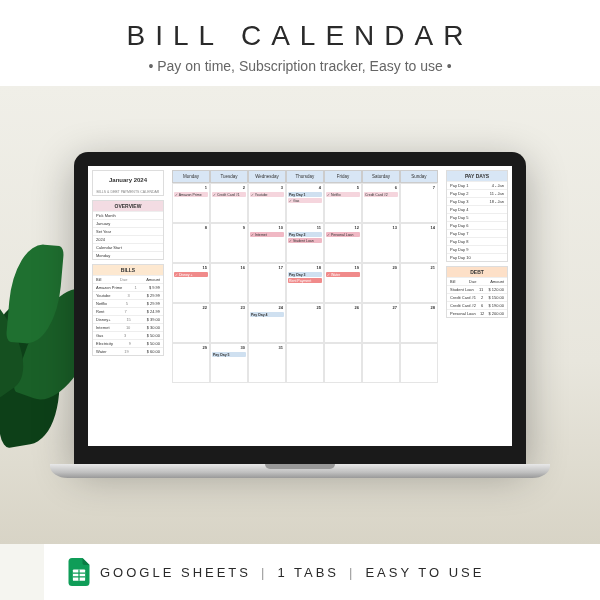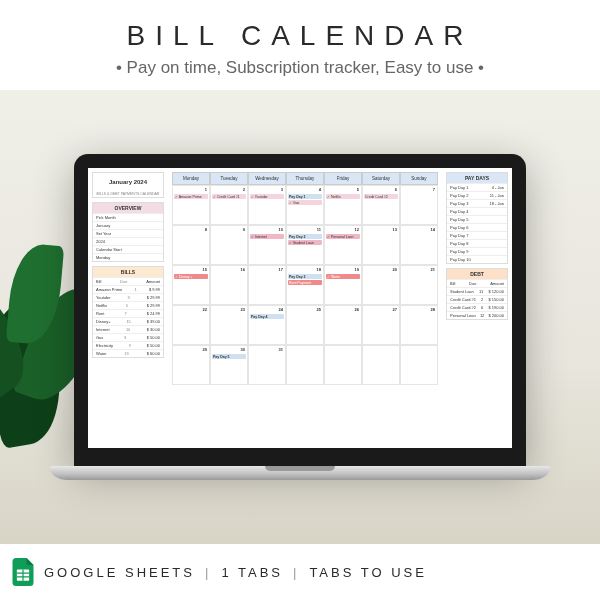--- a/index.html
+++ b/index.html
@@ -12,21 +12,21 @@
   .header-banner {
     background: #fff;
     padding: 20px 0 12px;
     text-align: center;
   }
   .title {
     font-size: 28px; font-weight: 400;
     letter-spacing: 10px; color: #2a2a2a; text-align: center;
   }
   .subtitle {
-    font-size: 17px; color: #666; margin-top: 6px;
+    font-size: 14px; color: #666; margin-top: 6px;
   }
   .stage {
     flex: 1; position: relative;
     background: linear-gradient(180deg, #f0efe8 0%, #e8e6dd 60%, #d8d4c6 100%);
     display: flex; align-items: center; justify-content: center;
     overflow: hidden;
   }
   .plant {
     position: absolute; bottom: 0; width: 160px; height: 320px;
     pointer-events: none;
@@ -81,23 +81,23 @@
   .cal-week { display:flex; height:40px; }
   .cal-cell { flex:1; border:0.5px solid #e5e5e5; position:relative; font-size:4px;}
   .cal-date { position:absolute; top:1px; right:2px; font-weight:600;}
   .cal-item { position:absolute; top:8px; left:1px; right:1px; padding:0.5px 1px; border-radius:1px; font-size:3.5px; white-space:nowrap; overflow:hidden;}
   .cal-item.row2 { top:14px; }
   .pink { background:#f5d5dd; }
   .pink2 { background:#f0b8c4; }
   .red { background:#f08a8a; color:#fff;}
   .payday { background:#cfe0f0; font-weight:600;}
   .footer-banner {
-    background:#fff; padding:14px 12px;
+    background:#fff; padding:14px 24px;
     display:flex; align-items:center; gap:10px;
-    font-size:13px; letter-spacing:3px; color:#2a2a2a; font-weight:500;
+    font-size:13px; letter-spacing:3px; color:#2a2a2a; font-weight:500;margin-left:44px;
   }
   .sheets-icon { width:22px; height:28px; position:relative;}
   .sheets-icon svg { width:100%; height:100%;}
   .footer-sep { color:#999; }
 </style>
 </head>
 <body>
 
 <div class="header-banner">
   <div class="title">BILL CALENDAR</div>
@@ -441,14 +441,14 @@
         <path fill="#0f9d58" d="M4 0h12l8 8v20a4 4 0 0 1-4 4H4a4 4 0 0 1-4-4V4a4 4 0 0 1 4-4z"></path>
         <path fill="#0a7c44" d="M16 0l8 8h-6a2 2 0 0 1-2-2V0z"></path>
         <rect x="5" y="13" width="14" height="13" rx="1" fill="#fff"></rect>
         <path stroke="#0f9d58" stroke-width="1.4" d="M5 17.3h14M5 21.6h14M12 13v13"></path>
       </svg>
   </span>
   <span>GOOGLE SHEETS</span>
   <span class="footer-sep">|</span>
   <span>1 TABS</span>
   <span class="footer-sep">|</span>
-  <span>TABS TO USE</span>
+  <span>EASY TO USE</span>
 </div>
 
 </body></html>

